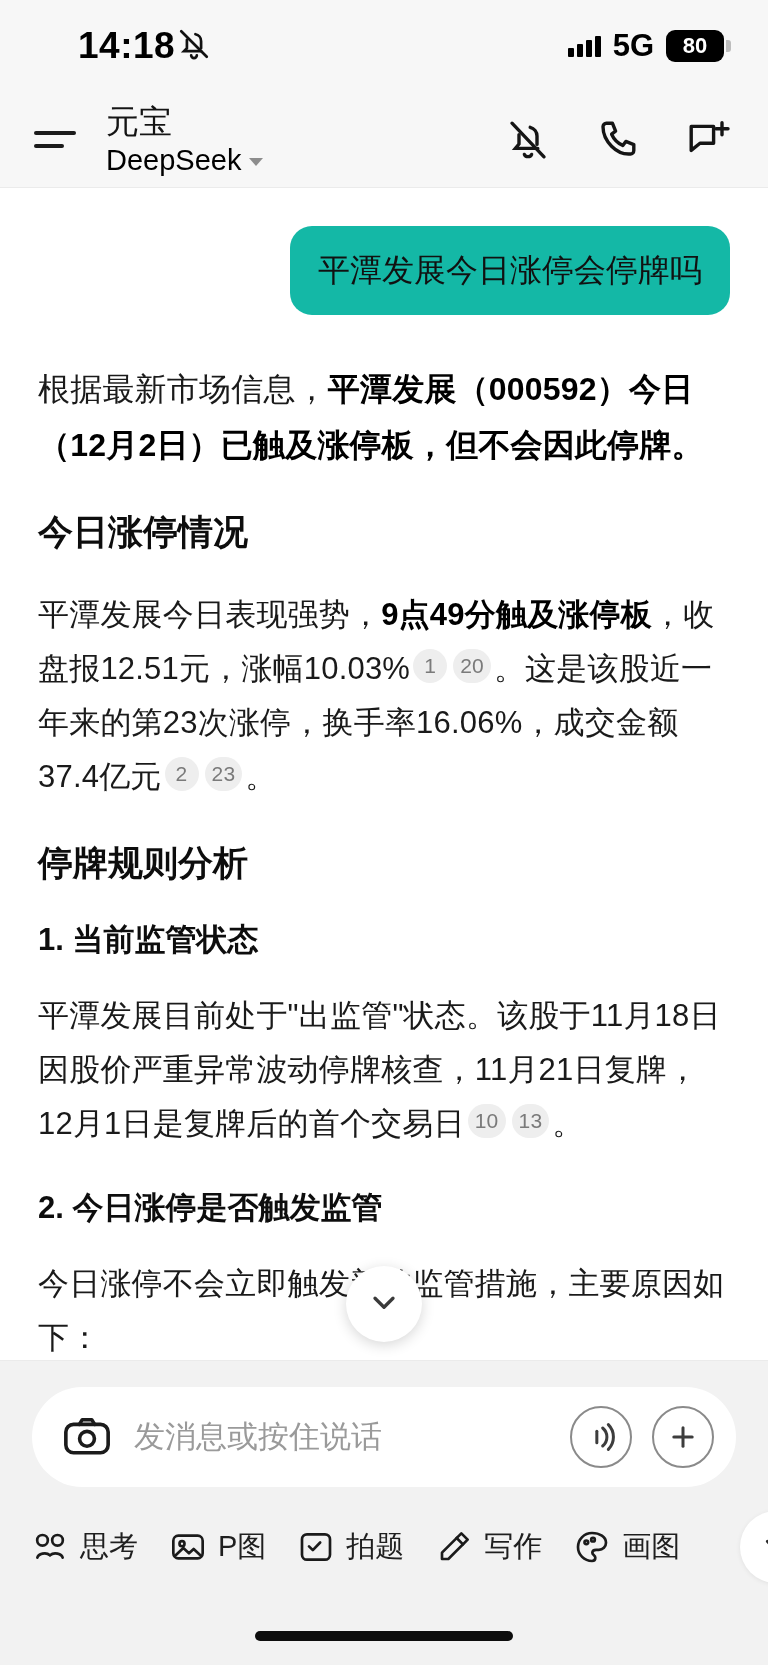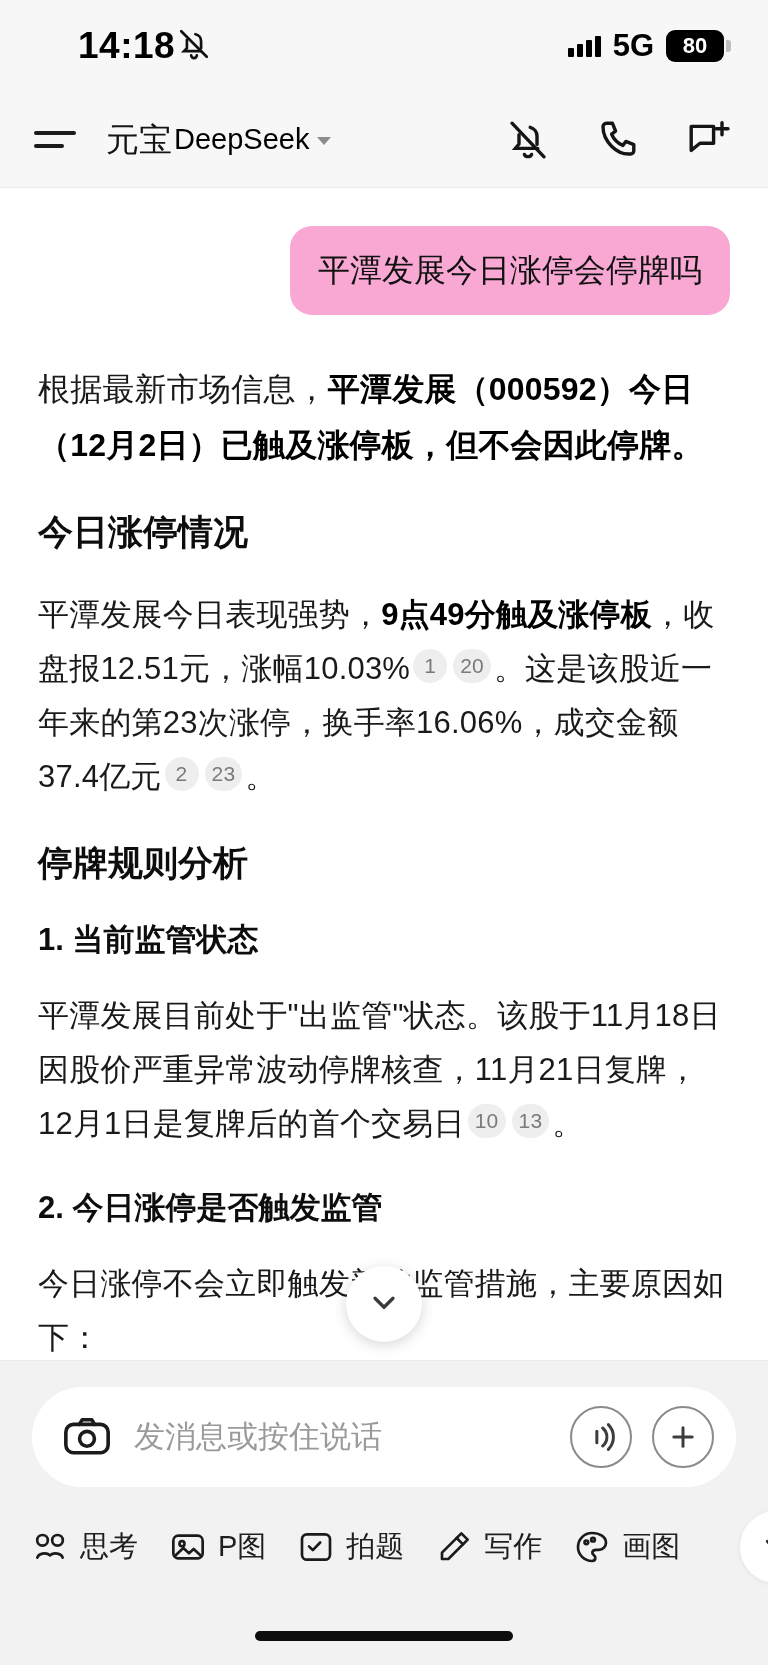--- a/index.html
+++ b/index.html
@@ -109,21 +109,21 @@
     cursor: pointer;
   }
   .hamburger i {
     display: block;
     height: 4px;
     background: #1b1b1b;
     border-radius: 2px;
   }
   .hamburger i:nth-child(1) { width: 42px; }
   .hamburger i:nth-child(2) { width: 30px; }
-  .titles { flex: 1; display: flex; flex-direction: row; gap: 2px; }
+  .titles { flex: 1; display: flex; flex-direction: column; gap: 2px; }
   .app-title {
     font-size: 33px;
     color: #141414;
     line-height: 40px;
   }
   .model-row {
     display: flex;
     align-items: center;
     gap: 8px;
   }
@@ -153,21 +153,21 @@
     padding: 0 38px;
     background: #fff;
     position: relative;
   }
   .user-row {
     display: flex;
     justify-content: flex-end;
     margin-top: 38px;
   }
   .bubble-user {
-    background: #f9a8d4;
+    background: #14b8a6;
     border-radius: 22px;
     padding: 22px 28px;
     font-size: 32px;
     color: #111;
     max-width: 560px;
     line-height: 1.4;
   }
 
   .answer { margin-top: 46px; }
   .answer p {

